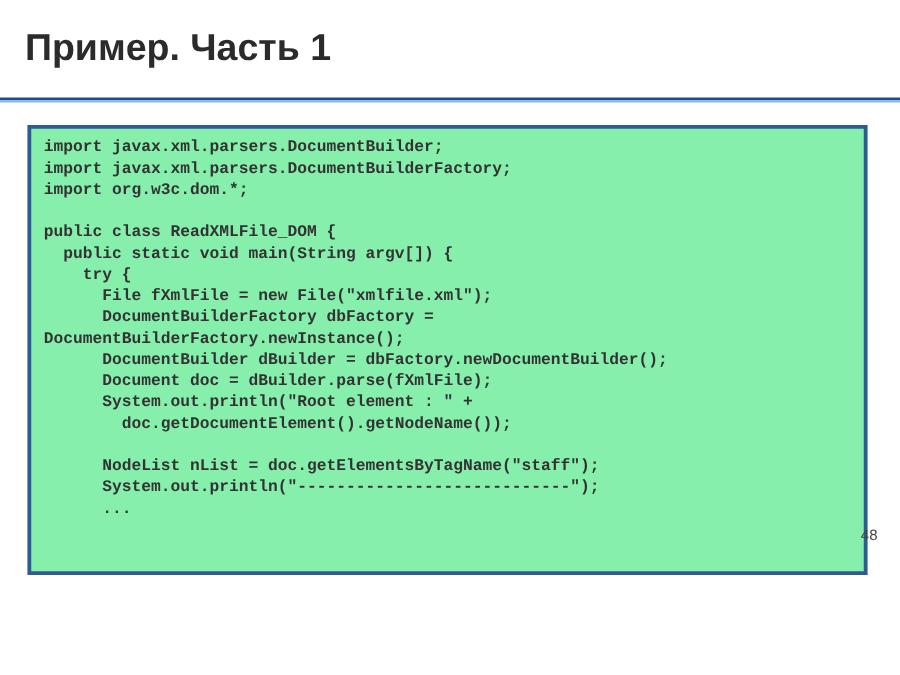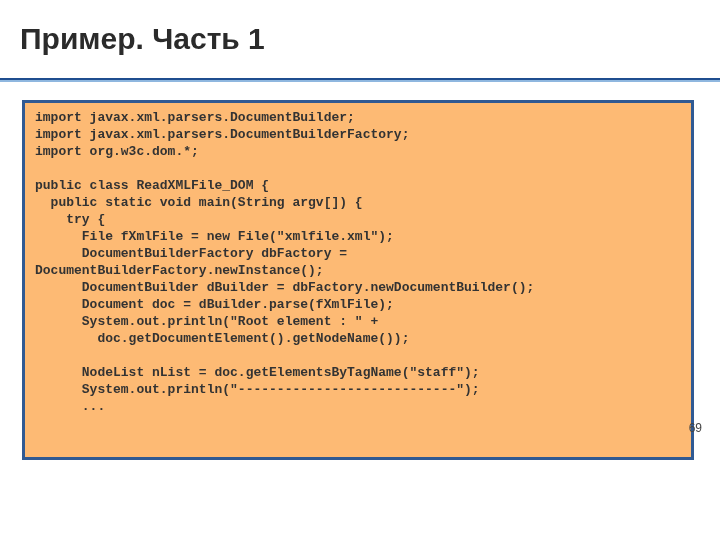--- a/index.html
+++ b/index.html
@@ -1,20 +1,20 @@
 <!DOCTYPE html>
 <html><head>
 <meta charset="utf-8">
 <style>
 html,body{margin:0;padding:0;width:720px;height:540px;background:#fff;font-family:Arial,Helvetica,sans-serif;overflow:hidden}
 .slide{position:relative;width:720px;height:449px;box-sizing:border-box}
 .title{position:absolute;left:20px;top:22px;font-size:30px;font-weight:700;color:#2b2b2b}
 .hr-top{position:absolute;left:0;right:0;top:78px;height:2px;background:#1f4d8f}
 .hr-bottom{position:absolute;left:0;right:0;top:80px;height:2px;background:#8fb7df}
-.codebox{position:absolute;left:22px;top:100px;width:672px;height:360px;border:3px solid #305a93;background:#fdba74;box-sizing:border-box;padding:6px 10px;overflow:hidden}
+.codebox{position:absolute;left:22px;top:100px;width:672px;height:360px;border:3px solid #305a93;background:#86efac;box-sizing:border-box;padding:6px 10px;overflow:hidden}
 .codebox pre{margin:0;font-family:"Courier New",monospace;font-size:13px;line-height:17px;font-weight:700;color:#333;white-space:pre}
 .pagenum{position:absolute;right:18px;bottom:14px;font-size:12px;color:#444}
 .logo{position:absolute;left:14px;bottom:12px}
 .logo .brand{font-size:15px;font-weight:700;color:#1f4d8f;letter-spacing:-.3px}
 .logo .reg{font-size:9px;vertical-align:super;color:#1f4d8f}
 .logo .tag{font-size:6.5px;font-style:italic;color:#5a7ea8;margin-top:-2px}
 .logo .swoosh{display:inline-block;width:12px;height:12px;margin-right:2px;background:radial-gradient(circle at 60% 40%,#6aa7df 0 40%,transparent 41%);border-radius:50%;position:relative;top:1px}
 </style>
 </head>
 <body>
@@ -38,16 +38,16 @@
       DocumentBuilder dBuilder = dbFactory.newDocumentBuilder();
       Document doc = dBuilder.parse(fXmlFile);
       System.out.println("Root element : " +
         doc.getDocumentElement().getNodeName());
 
       NodeList nList = doc.getElementsByTagName("staff");
       System.out.println("----------------------------");
       ...</pre>
 </div>
 
-<div class="pagenum">69</div>
+<div class="pagenum">48</div>
 
 
 </div>
 
 </body></html>

